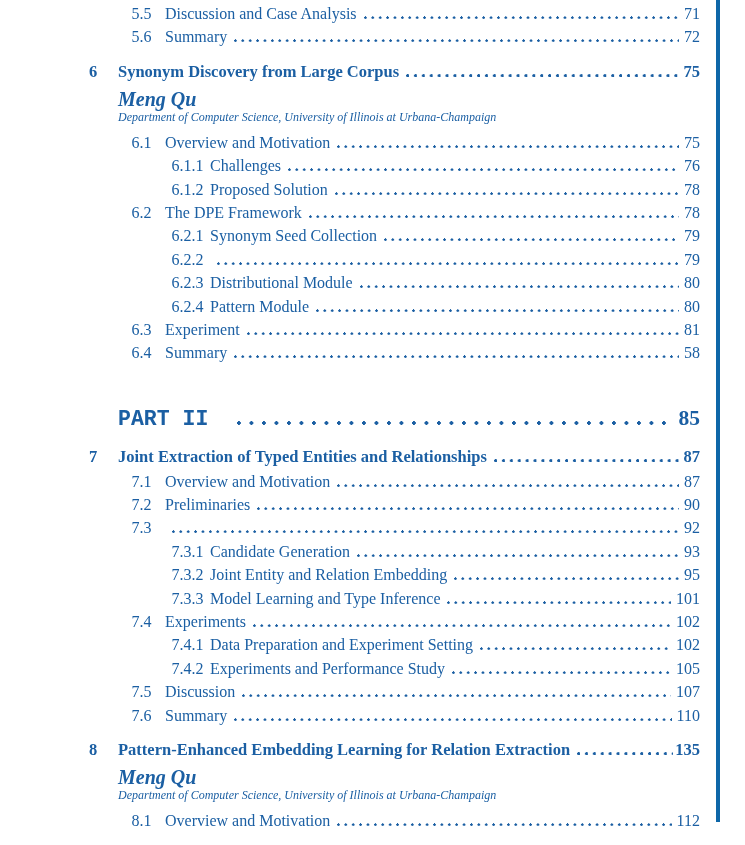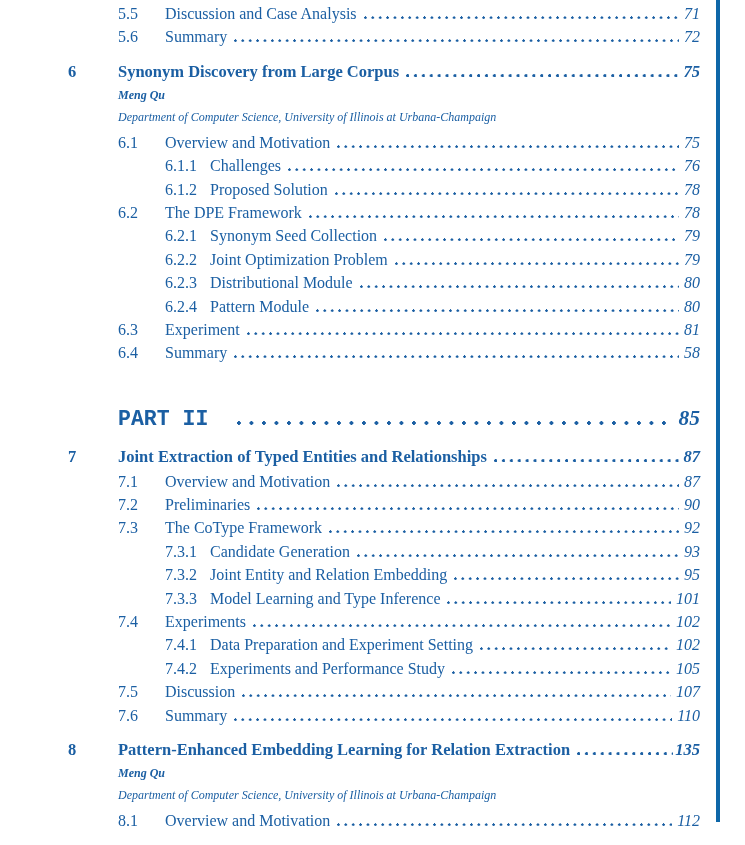--- a/index.html
+++ b/index.html
@@ -3,40 +3,40 @@
 <meta charset="utf-8">
 <style>
   :root {
     --ink: #1b5fa3;
     --rule: #0e67a8;
   }
   * { margin: 0; padding: 0; box-sizing: border-box; }
   html, body { width: 745px; height: 845px; background: #ffffff; overflow: hidden; }
   body { font-family: "Liberation Serif", "DejaVu Serif", serif; color: var(--ink); }
 
-  .page { position: relative; width: 745px; height: 661px; background: #ffffff; }
+  .page { position: relative; width: 745px; height: 661px; background: #ffffff; text-align: center; }
 
   .vrule {
     position: absolute;
     left: 716px; top: 0;
     width: 4px; height: 822px;
     background: var(--rule);
   }
 
   .toc {
     position: absolute;
     left: 68px; top: 5px;
     width: 632px;
   }
 
   .row { display: flex; align-items: baseline; color: var(--ink); }
 
   .row .num   { flex: none; }
   .row .title { flex: none; white-space: nowrap; }
-  .row .pg    { flex: none; margin-left: 2px; font-style: italic; }
+  .row .pg    { flex: none; margin-left: 2px; }
 
   .leader {
     flex: 1 1 auto;
     min-width: 16px;
     height: 3px;
     margin: 0 3px 0 7px;
     background-image: radial-gradient(circle at 1.4px 1.6px, var(--ink) 1.1px, rgba(0,0,0,0) 1.45px);
     background-size: 7.4px 3px;
     background-repeat: repeat-x;
     background-position: left bottom;
@@ -63,21 +63,21 @@
   .row.part { margin-left: 50px; margin-top: 38px; height: 31px; font-size: 21.5px; font-weight: bold; }
   .row.part .num { margin-right: 19px; font-family: Liberation Mono, monospace; }
   .row.part .leader {
     height: 4px;
     margin: 0 8px 0 10px;
     background-image: radial-gradient(circle at 2px 2px, var(--ink) 1.6px, rgba(0,0,0,0) 2px);
     background-size: 12.5px 4px;
   }
 
   
-  .row.author { margin-left: 50px; height: 22.5px; font-size: 12px; font-style: italic; font-weight: bold; }
+  .row.author { margin-left: 50px; height: 22.5px; font-size: 20px; font-style: italic; font-weight: bold; }
   .row.affiliation { margin-left: 50px; height: 23.5px; font-size: 12px; font-style: italic; }
 </style>
 </head>
 <body>
 
 <div class="page">
   <div class="toc" id="toc-list">
       <div class="row section">
         <span class="num">5.5</span>
         <span class="title">Discussion and Case Analysis</span>
@@ -127,21 +127,20 @@
         <span class="pg">78</span>
       </div>
       <div class="row subsection">
         <span class="num">6.2.1</span>
         <span class="title">Synonym Seed Collection</span>
         <span class="leader"></span>
         <span class="pg">79</span>
       </div>
       <div class="row subsection">
         <span class="num">6.2.2</span>
-        <span class="title">Joint Optimization Problem</span>
         <span class="leader"></span>
         <span class="pg">79</span>
       </div>
       <div class="row subsection">
         <span class="num">6.2.3</span>
         <span class="title">Distributional Module</span>
         <span class="leader"></span>
         <span class="pg">80</span>
       </div>
       <div class="row subsection">
@@ -180,21 +179,20 @@
         <span class="pg">87</span>
       </div>
       <div class="row section">
         <span class="num">7.2</span>
         <span class="title">Preliminaries</span>
         <span class="leader"></span>
         <span class="pg">90</span>
       </div>
       <div class="row section">
         <span class="num">7.3</span>
-        <span class="title">The CoType Framework</span>
         <span class="leader"></span>
         <span class="pg">92</span>
       </div>
       <div class="row subsection">
         <span class="num">7.3.1</span>
         <span class="title">Candidate Generation</span>
         <span class="leader"></span>
         <span class="pg">93</span>
       </div>
       <div class="row subsection">

